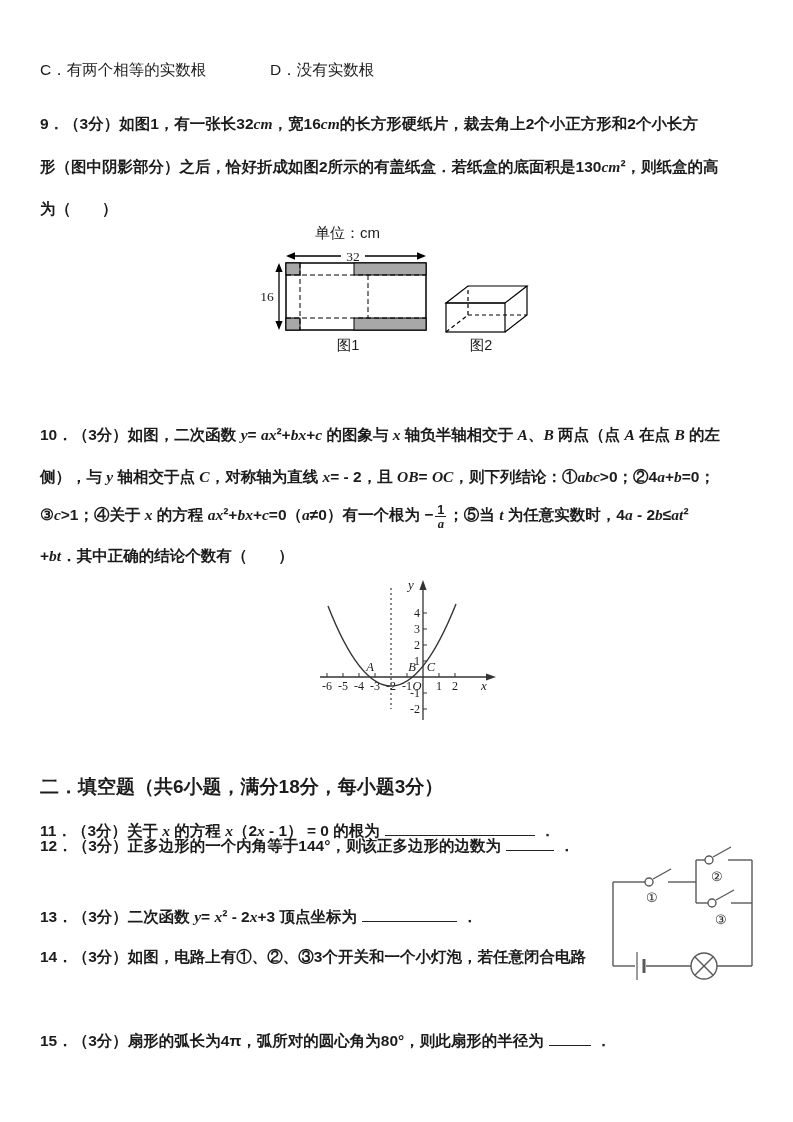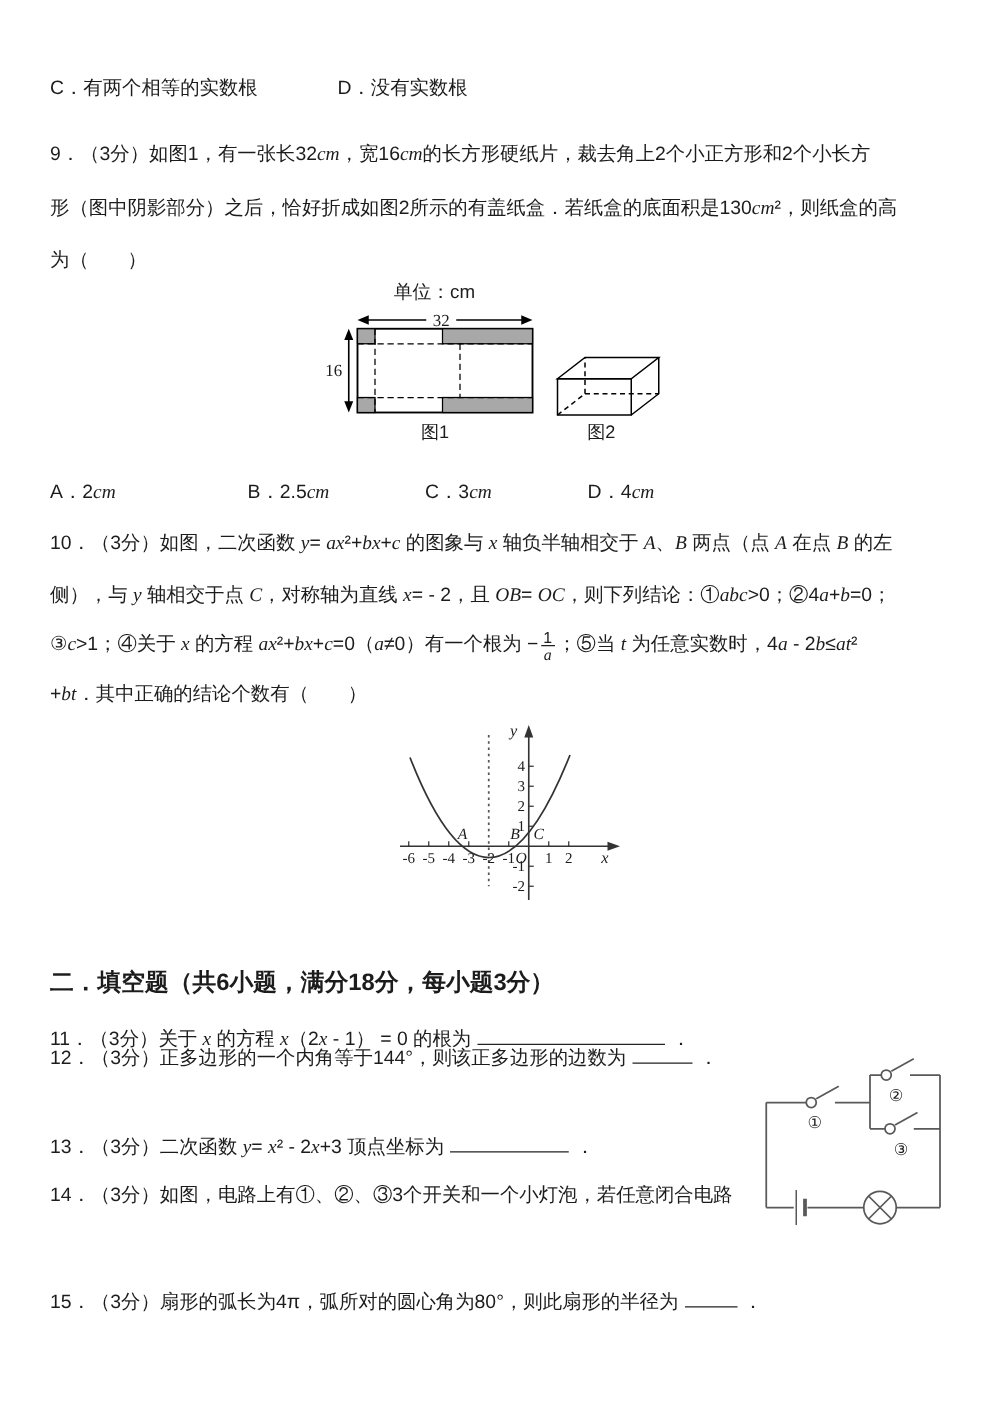--- a/index.html
+++ b/index.html
@@ -1,18 +1,18 @@
 <!DOCTYPE html>
 <html><head>
 <meta charset="utf-8">
 <style>
   html,body{margin:0;padding:0;background:#fff;}
   .page{position:relative;width:793px;height:1122px;background:#ffffff;overflow:hidden;
         font-family:"Liberation Sans", sans-serif;color:#1c1c1c;}
-  .line{position:absolute;left:40px;font-size:15.5px;line-height:22px;white-space:nowrap;}
+  .line{position:absolute;left:40px;font-size:15.5px;line-height:22px;white-space:nowrap;font-weight:bold;}
   .line i{font-family:"Liberation Serif", serif;font-style:italic;}
   .bold{font-weight:bold;font-size:19px;}
   .optrow{position:absolute;left:40px;width:560px;height:22px;font-size:15.5px;}
   .optrow span{position:absolute;top:0;white-space:nowrap;}
   .optrow i{font-family:"Liberation Serif", serif;font-style:italic;}
   .blank{display:inline-block;border-bottom:1px solid #222;height:15px;margin:0 5px;vertical-align:baseline;}
   .frac{display:inline-block;text-align:center;vertical-align:-0.65em;line-height:1.05;font-size:0.82em;margin:0 2px;}
   .frac .num{display:block;border-bottom:1px solid #222;padding:0 2px;}
   .frac .den{display:block;padding:0 2px;}
   svg{position:absolute;overflow:visible;}
@@ -69,26 +69,20 @@
       <polyline points="252,108 274,91 274,62"></polyline>
       <g stroke-dasharray="4,3">
         <line x1="193" y1="108" x2="215" y2="91"></line>
         <line x1="215" y1="91" x2="274" y2="91"></line>
         <line x1="215" y1="91" x2="215" y2="62"></line>
       </g>
     </g>
     <text x="228" y="126" font-size="14.5" text-anchor="middle">图2</text>
   </svg>
 
-  <div class="optrow" style="top:383px">
-    <span style="left:0">A．2<i>cm</i></span>
-    <span style="left:158px">B．2.5<i>cm</i></span>
-    <span style="left:300px">C．3<i>cm</i></span>
-    <span style="left:430px">D．4<i>cm</i></span>
-  </div>
 
   <div class="line" style="top:424px">10．（3分）如图，二次函数 <i>y</i>= <i>ax</i>²+<i>bx</i>+<i>c</i> 的图象与 <i>x</i> 轴负半轴相交于 <i>A</i>、<i>B</i> 两点（点 <i>A</i> 在点 <i>B</i> 的左</div>
   <div class="line" style="top:466px">侧），与 <i>y</i> 轴相交于点 <i>C</i>，对称轴为直线 <i>x</i>= - 2，且 <i>OB</i>= <i>OC</i>，则下列结论：①<i>abc</i>&gt;0；②4<i>a</i>+<i>b</i>=0；</div>
   <div class="line" style="top:503px">③<i>c</i>&gt;1；④关于 <i>x</i> 的方程 <i>ax</i>²+<i>bx</i>+<i>c</i>=0（<i>a</i>≠0）有一个根为 −<span class="frac"><span class="num">1</span><span class="den"><i>a</i></span></span>；⑤当 <i>t</i> 为任意实数时，4<i>a</i> - 2<i>b</i>≤<i>at</i>²</div>
   <div class="line" style="top:545px">+<i>bt</i>．其中正确的结论个数有（　　）</div>
 
   <svg style="left:300px;top:566px" width="200" height="160" viewBox="0 0 200 160">
 
     <line x1="91" y1="22" x2="91" y2="143" stroke="#555" stroke-width="1.4" stroke-dasharray="2,3"></line>
 

